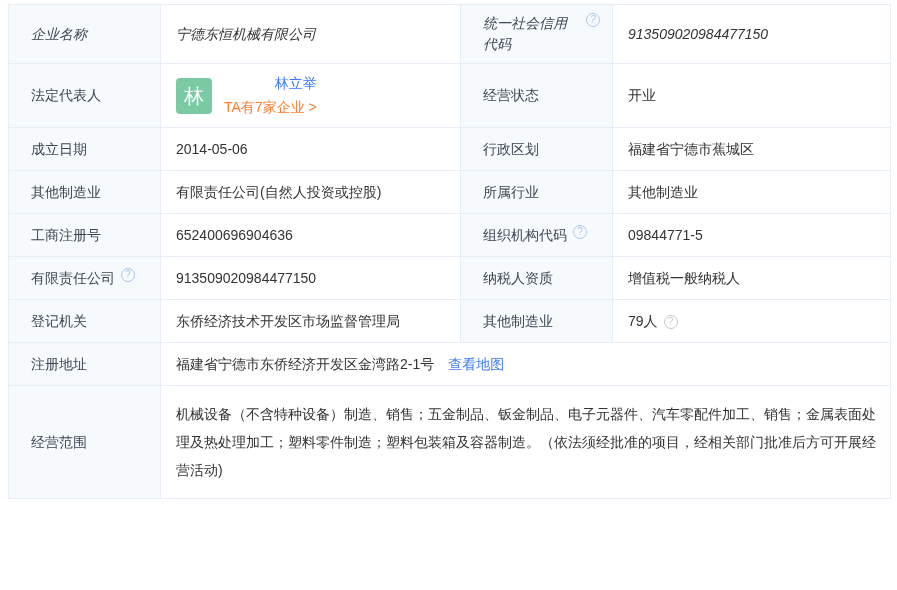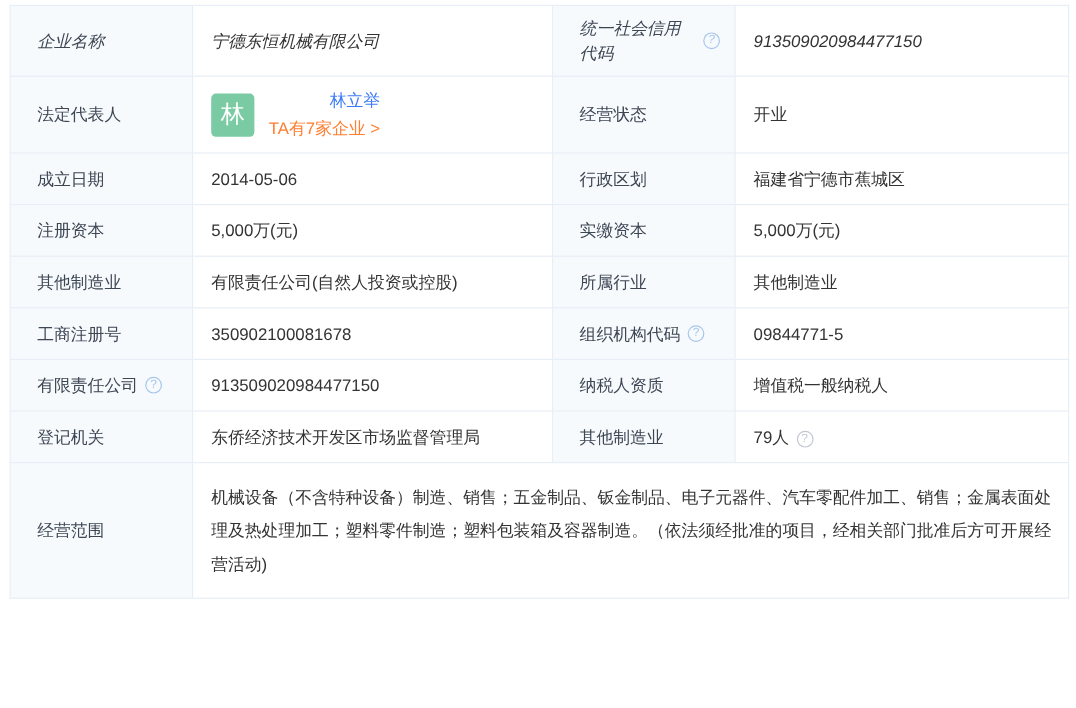--- a/index.html
+++ b/index.html
@@ -57,21 +57,21 @@
   a.orange-link{color:var(--orange);text-decoration:none;cursor:pointer;}
   .rep-wrap{display:flex;align-items:center;}
   .avatar{
     width:36px;height:36px;border-radius:4px;
     background:var(--avatar-green);color:#fff;
     font-size:20px;display:flex;align-items:center;justify-content:center;
     margin-right:12px;cursor:pointer;flex:none;
   }
   .rep-lines{display:flex;flex-direction:column;gap:3px;}
   .map-link{margin-left:14px;}
-  .lbl-inner{display:inline-flex;align-items:center;}
+  .lbl-inner{display:inline-flex;}
 </style>
 </head>
 <body>
 
 <table class="info">
   <colgroup>
     <col style="width:152px">
       <col style="width:300px">
       <col style="width:152px">
       <col style="width:278px">
@@ -105,37 +105,31 @@
       <td class="val">开业</td>
     </tr>
 
     <tr class="r-std">
       <th class="lbl">成立日期</th>
       <td class="val">2014-05-06</td>
       <th class="lbl">行政区划</th>
       <td class="val">福建省宁德市蕉城区</td>
     </tr>
 
-    <tr class="r-std">
-      <th class="lbl">注册资本</th>
-      <td class="val">5,000万(元)</td>
-      <th class="lbl">实缴资本</th>
-      <td class="val">5,000万(元)</td>
-    </tr>
 
     <tr class="r-std">
       <th class="lbl">其他制造业</th>
       <td class="val">有限责任公司(自然人投资或控股)</td>
       <th class="lbl">所属行业</th>
       <td class="val">其他制造业</td>
     </tr>
 
     <tr class="r-std">
       <th class="lbl">工商注册号</th>
-      <td class="val">350902100081678</td>
+      <td class="val">652400696904636</td>
       <th class="lbl">
         <span class="lbl-inner">
             <span>组织机构代码</span>
             <span class="help">?</span>
           </span>
       </th>
       <td class="val">09844771-5</td>
     </tr>
 
     <tr class="r-std">
@@ -154,20 +148,26 @@
     <tr class="r-std">
       <th class="lbl">登记机关</th>
       <td class="val">东侨经济技术开发区市场监督管理局</td>
       <th class="lbl">其他制造业</th>
       <td class="val">
         <span>79人</span><span class="help gray">?</span>
       </td>
     </tr>
 
 
+    <tr class="r-std">
+      <th class="lbl">注册地址</th>
+      <td class="val" colspan="3">
+        <span>福建省宁德市东侨经济开发区金湾路2-1号</span><a class="blue-link map-link">查看地图</a>
+      </td>
+    </tr>
 
     <tr>
       <th class="lbl">经营范围</th>
       <td class="val scope-val" colspan="3">机械设备（不含特种设备）制造、销售；五金制品、钣金制品、电子元器件、汽车零配件加工、销售；金属表面处理及热处理加工；塑料零件制造；塑料包装箱及容器制造。（依法须经批准的项目，经相关部门批准后方可开展经营活动)</td>
     </tr>
 
   </tbody>
 </table>
 
 </body></html>

